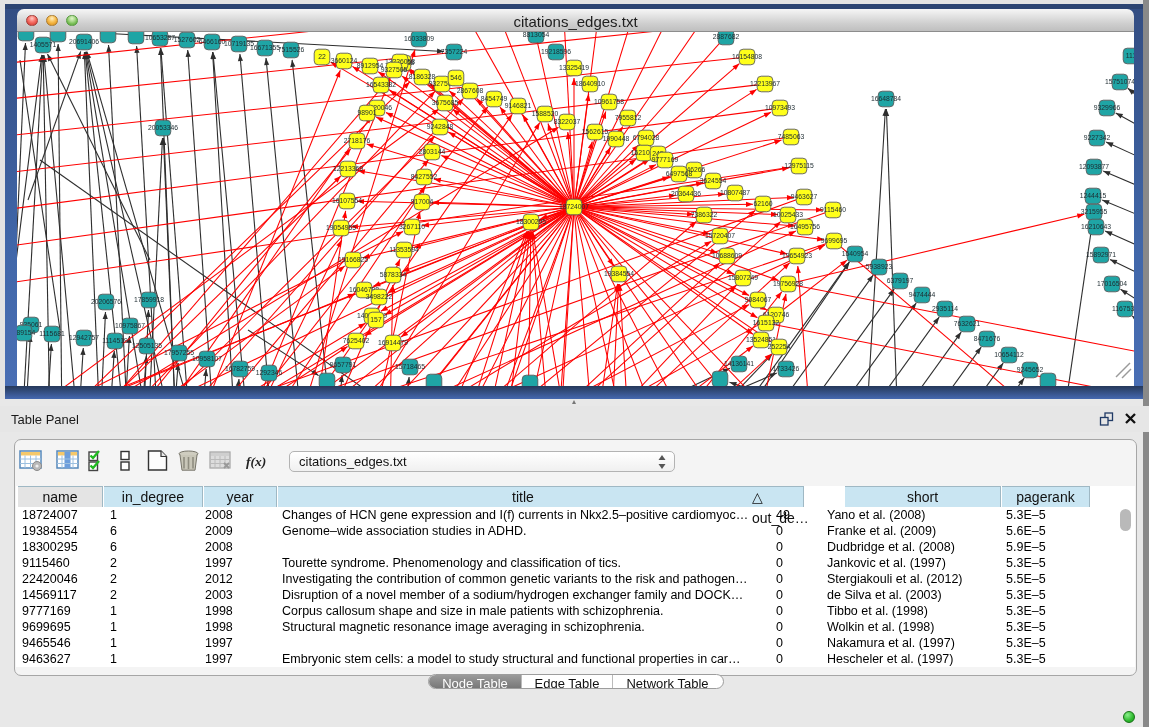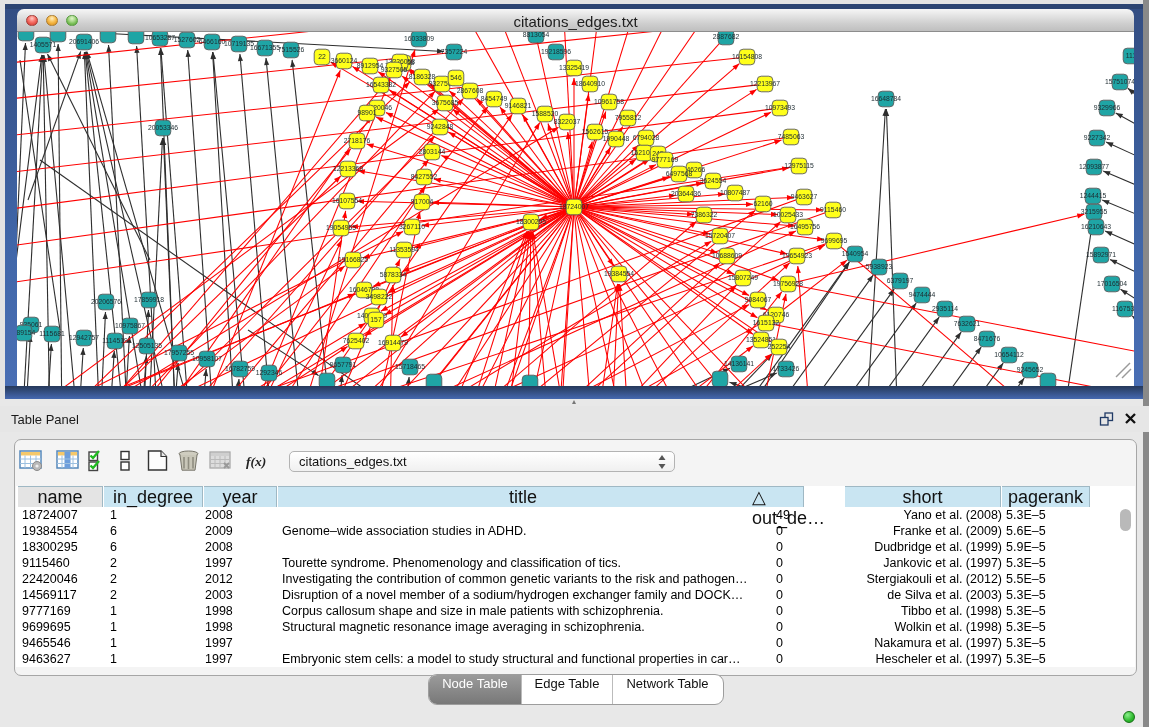--- a/index.html
+++ b/index.html
@@ -5,28 +5,28 @@
 #desk{position:absolute;left:5px;top:4px;width:1141px;height:395px;background:linear-gradient(#334d82,#4066a8 60%,#4a6fb5)}
 #edgeL{position:absolute;left:0;top:0;width:5px;height:399px;background:#e3e3e3}
 #edgeT{position:absolute;left:0;top:0;width:1149px;height:4px;background:#e3e3e3}
 #edgeR{position:absolute;right:0;top:0;width:6px;height:727px;background:#898989}
 #tbar{position:absolute;left:17px;top:9px;width:1117px;height:23px;border-radius:7px 7px 0 0;background:linear-gradient(#f6f6f6,#cfcfcf 65%,#bfbfbf);border-bottom:1px solid #8d8d8d}
 #tbar .tl{position:absolute;top:5.5px;width:11.5px;height:11.5px;border-radius:50%}
 #ttl{position:absolute;top:4px;left:0;width:100%;text-align:center;font-size:15px;font-weight:500;color:#1d1d1d}
 #panelhdr{position:absolute;left:0;top:406px;width:1149px;height:26px;background:#e6e6e6;font-size:13px;color:#1a1a1a}
 #tpanel{position:absolute;left:14px;top:439px;width:1123px;height:237px;background:#f4f4f4;border:1px solid #a6a6a6;border-radius:7px}
 #combo{position:absolute;left:289px;top:451px;width:386px;height:21px;background:linear-gradient(#fff,#f0f0f0);border:1px solid #b3b3b3;border-radius:5px;font-size:13px;color:#111;line-height:19px;padding-left:9px}
-#thead{position:absolute;left:18px;top:486px;width:1072px;height:21px;font-size:18px;color:#111}
+#thead{position:absolute;left:18px;top:486px;width:1072px;height:21px;font-size:14px;color:#111}
 #thead div{position:absolute;top:0;height:21px;background:#c9e5f2;border-right:1px solid #9fb8c4;text-align:center;line-height:21px;border-top:1px solid #9fb8c4}
 #tbody{position:absolute;left:18px;top:507px;width:1072px;font-size:12.5px;color:#000}
 .tr{position:relative;height:16px;line-height:16px;white-space:nowrap}
 .tr div{position:absolute;top:0;height:16px;overflow:hidden}
 .c0{left:4px;width:81px}.c1{left:92px;width:95px}.c2{left:187px;width:70px}
-.c3{left:264px;width:486px}.c4{left:758px;width:70px}.c5{left:809px;width:175px;text-align:right}.c6{left:988px;width:84px}
-#tabs{position:absolute;left:428px;top:674px;width:296px;height:31px;border:1px solid #9d9d9d;border-radius:9px;background:#fff;font-size:13px;overflow:hidden}
+.c3{left:264px;width:486px}.c4{left:758px;width:70px}.c5{left:809px;width:175px;text-align:left}.c6{left:988px;width:84px}
+#tabs{position:absolute;left:428px;top:674px;width:296px;height:15px;border:1px solid #9d9d9d;border-radius:9px;background:#fff;font-size:13px;overflow:hidden}
 #tabs div{float:left;height:100%;line-height:18px;text-align:center}
 #mem{position:absolute;right:32px;top:727px;font-size:14px;color:#111}
 #memdot{position:absolute;right:14px;top:711px;width:12px;height:12px;border-radius:50%;background:radial-gradient(circle at 35% 30%,#8aef8a,#2eb92e 60%,#1d9a1d);border:1px solid #157015}
 .icon{position:absolute;top:450px}
 </style></head><body>
 <div id="edgeT"></div>
 <div id="edgeL"></div>
 <div id="desk"></div>
 <div style="position:absolute;left:5px;top:386px;width:1141px;height:13px;background:linear-gradient(#26395a,#4568b0)"></div>
 <div style="position:absolute;left:5px;top:4px;width:1141px;height:5px;background:#2c4472"></div>
@@ -819,39 +819,40 @@
  <div style="left:260px;width:491px">title</div>
  <div style="left:712px;width:74px;text-align:left;padding-left:22px">△ out_de…</div>
  <div style="left:827px;width:156px">short</div>
  <div style="left:984px;width:88px">pagerank</div>
 </div>
 <div id="tbody">
     <div class="tr">
       <div class="c0">18724007</div>
       <div class="c1">1</div>
       <div class="c2">2008</div>
+      <div class="c3">Changes of HCN gene expression and I(f) currents in Nkx2.5–positive cardiomyoc…</div>
       <div class="c4">49</div>
       <div class="c5">Yano et al. (2008)</div>
       <div class="c6">5.3E–5</div>
     </div>
     <div class="tr">
       <div class="c0">19384554</div>
       <div class="c1">6</div>
       <div class="c2">2009</div>
       <div class="c3">Genome–wide association studies in ADHD.</div>
       <div class="c4">0</div>
       <div class="c5">Franke et al. (2009)</div>
       <div class="c6">5.6E–5</div>
     </div>
     <div class="tr">
       <div class="c0">18300295</div>
       <div class="c1">6</div>
       <div class="c2">2008</div>
       <div class="c4">0</div>
-      <div class="c5">Dudbridge et al. (1999)</div>
+      <div class="c5">Dudbridge et al. (2008)</div>
       <div class="c6">5.9E–5</div>
     </div>
     <div class="tr">
       <div class="c0">9115460</div>
       <div class="c1">2</div>
       <div class="c2">1997</div>
       <div class="c3">Tourette syndrome. Phenomenology and classification of tics.</div>
       <div class="c4">0</div>
       <div class="c5">Jankovic et al. (1997)</div>
       <div class="c6">5.3E–5</div>

